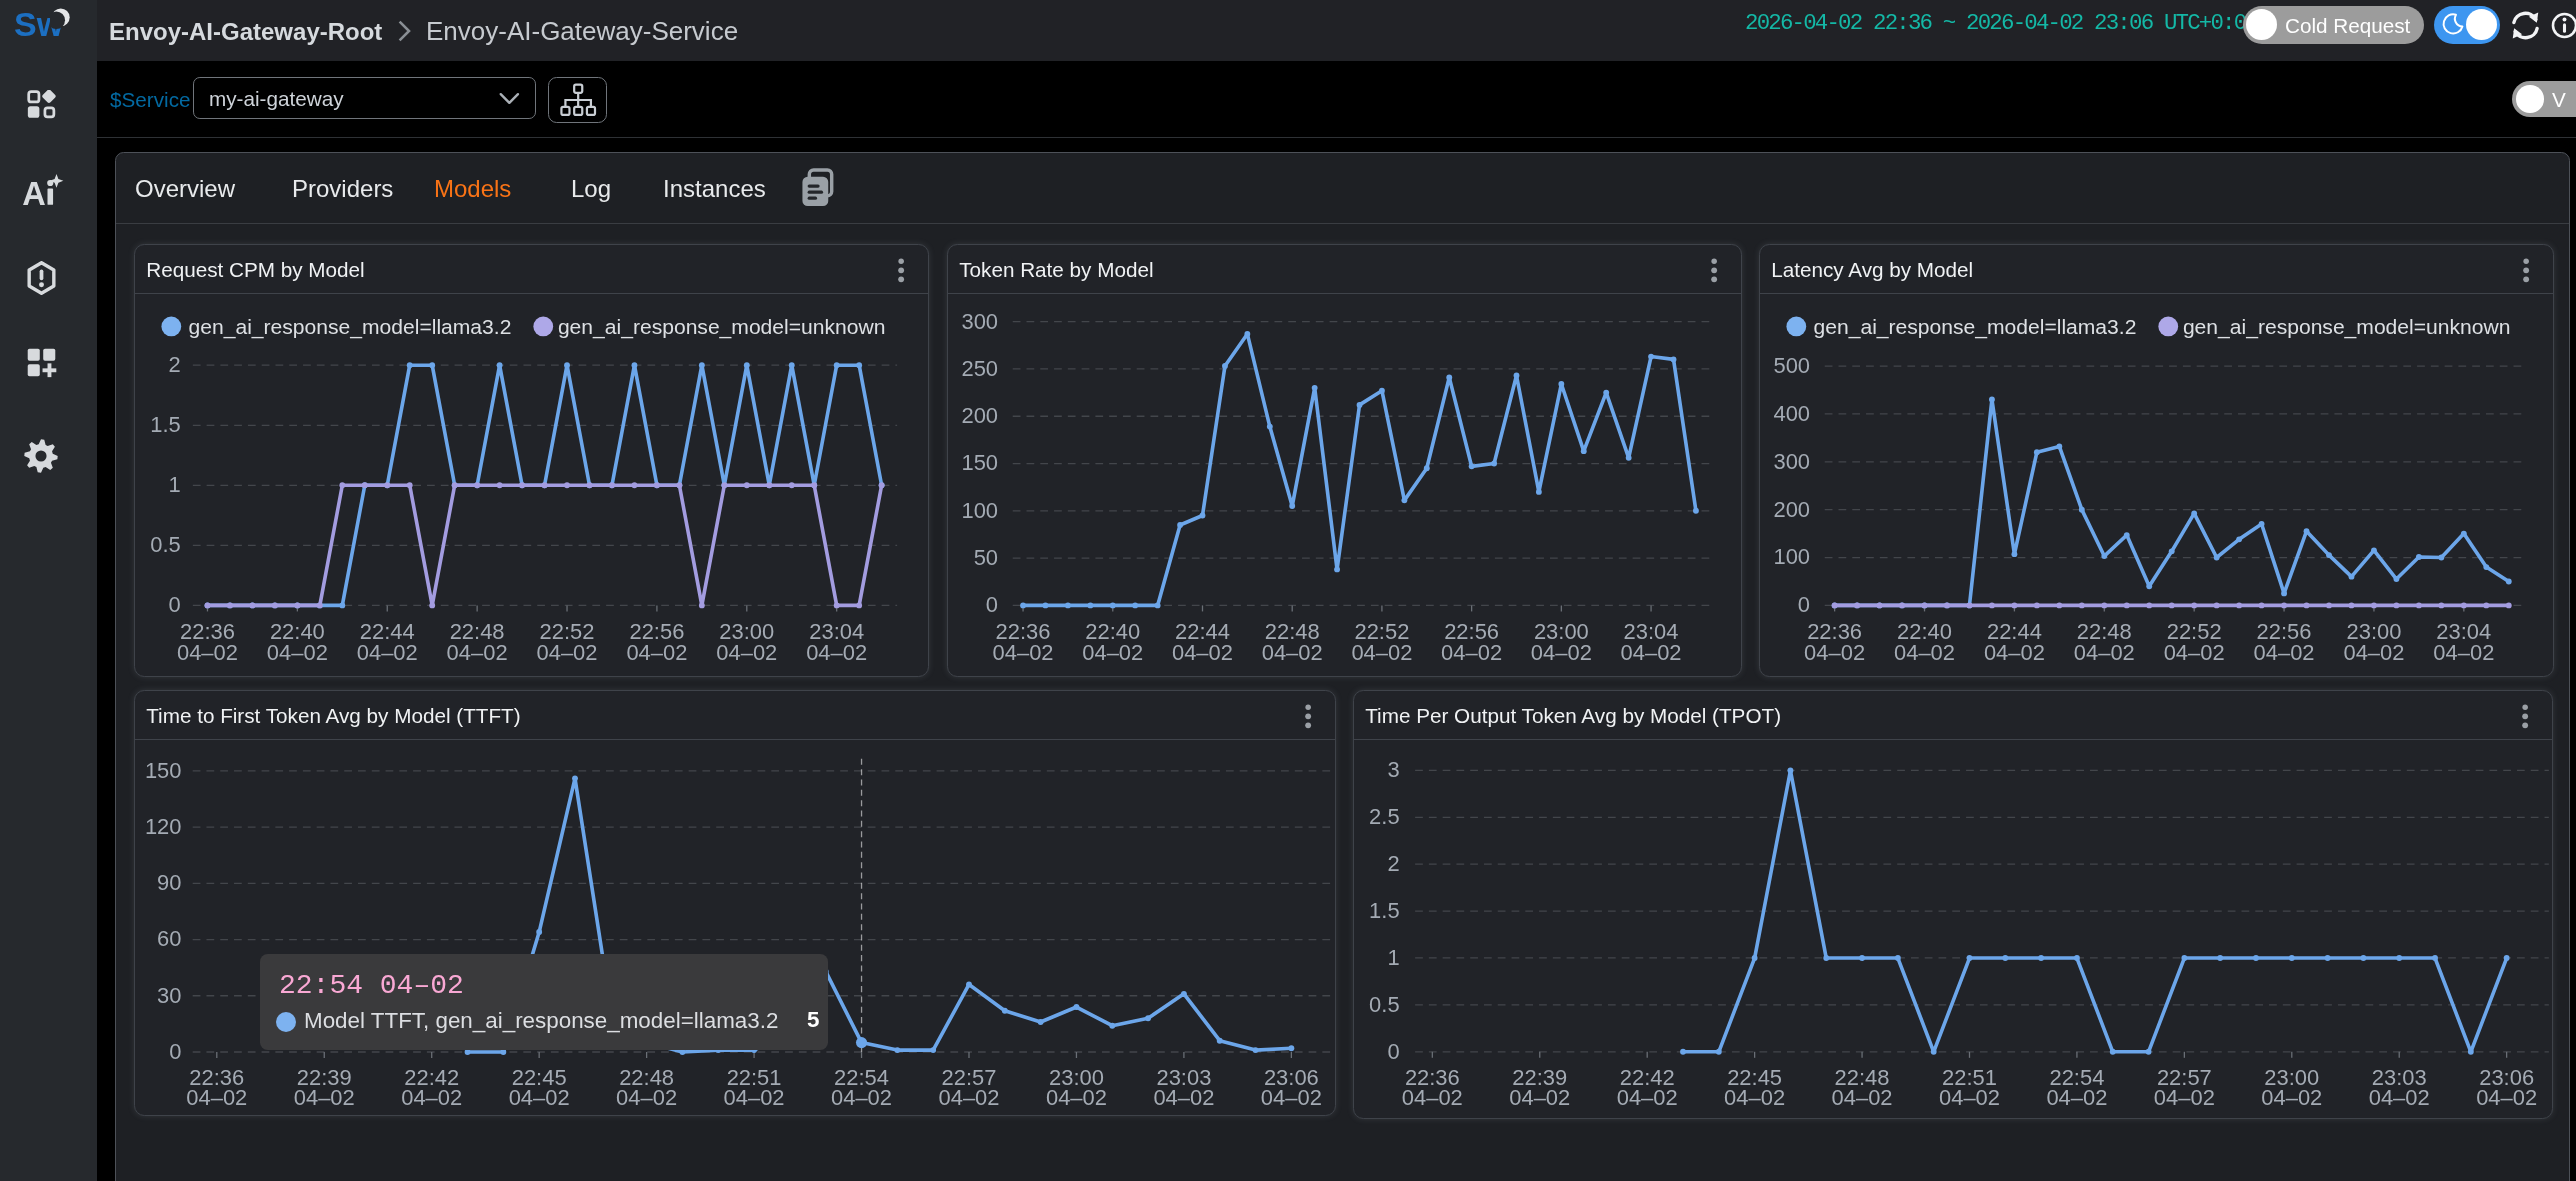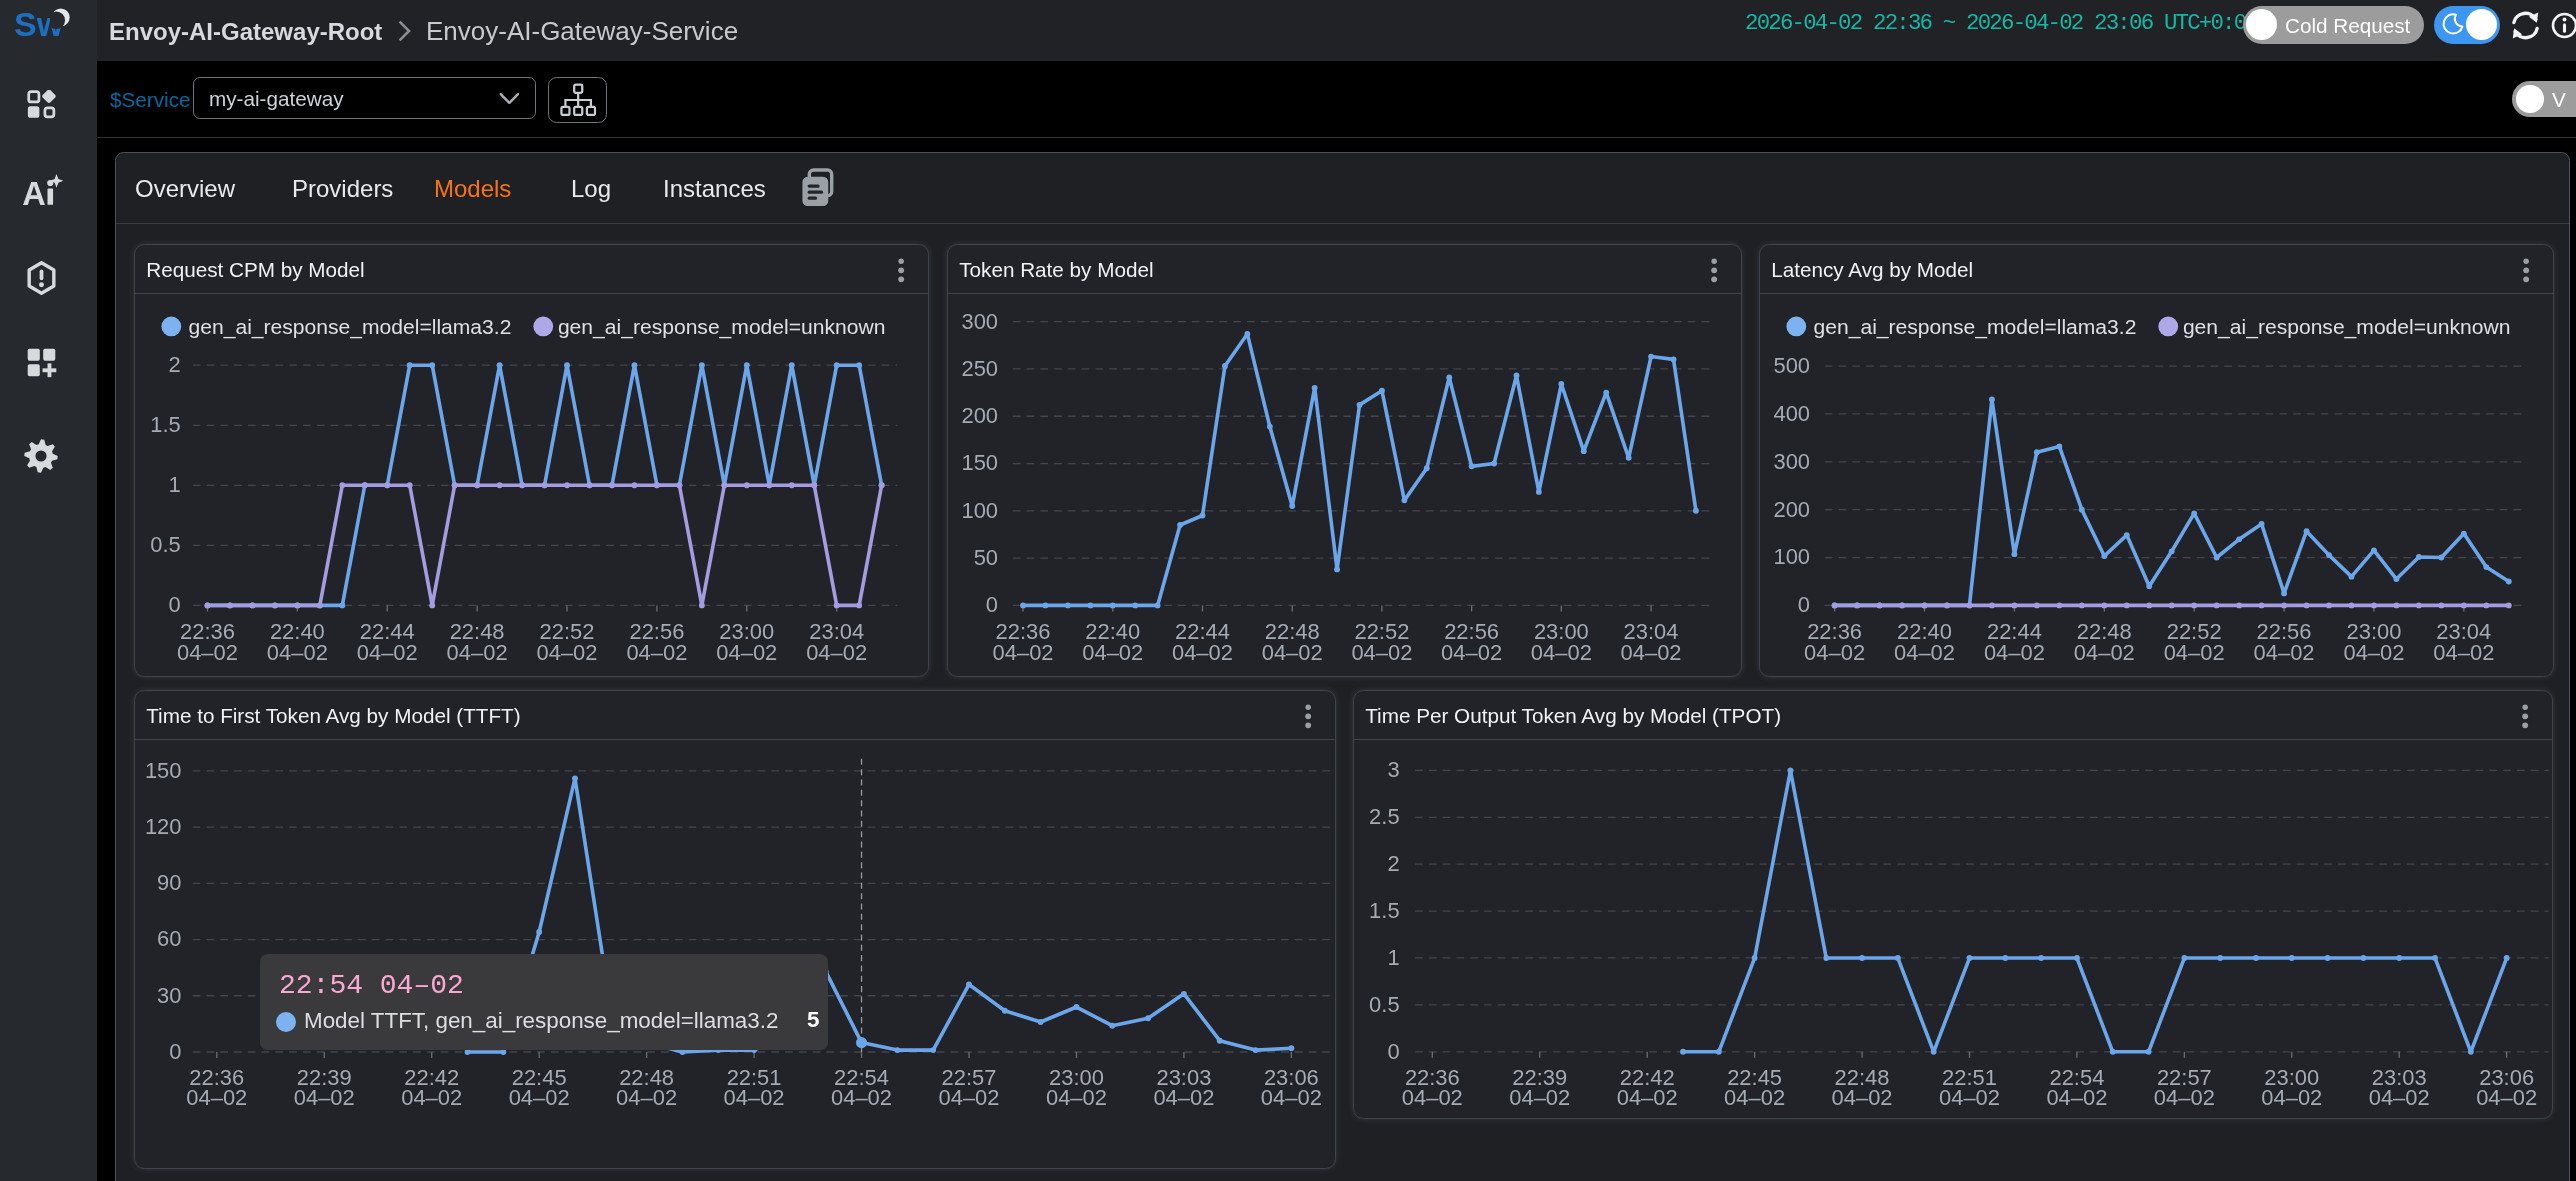--- a/index.html
+++ b/index.html
@@ -432,21 +432,21 @@
           <circle cx="712.9" cy="419.0" r="3.4" fill="#a39ce0"></circle>
           <circle cx="739.0" cy="419.0" r="3.4" fill="#a39ce0"></circle>
           <circle cx="765.1" cy="419.0" r="3.4" fill="#a39ce0"></circle>
           <circle cx="791.2" cy="419.0" r="3.4" fill="#a39ce0"></circle>
           <circle cx="817.3" cy="419.0" r="3.4" fill="#a39ce0"></circle>
           <circle cx="843.4" cy="419.0" r="3.4" fill="#a39ce0"></circle>
           <circle cx="869.5" cy="419.0" r="3.4" fill="#a39ce0"></circle>
         </g>
       </svg>
 </div>
-<div class="card" style="left:134px;top:690px;width:1202px;height:479px;padding-left:28px;">
+<div class="card" style="left:134px;top:690px;width:1202px;height:426px;padding-left:28px;">
 <div class="chead">Time to First Token Avg by Model (TTFT)</div>
 <svg style="position:absolute;top:12px;right:21.5px;" width="10.3" height="43" viewBox="0 0 12 50">
 <circle cx="6" cy="5" r="3.2" fill="#9ba0a6"></circle>
         <circle cx="6" cy="15.5" r="3.4" fill="#9ba0a6"></circle>
         <circle cx="6" cy="26" r="3.4" fill="#9ba0a6"></circle>
 </svg>
 <svg class="plot" width="1202" height="380" viewBox="0 0 1396 441" font-family="Liberation Sans, sans-serif">
         <g transform="translate(0,-55)">
           <line x1="67" y1="93.0" x2="1389" y2="93.0" stroke="#43464b" stroke-width="1.5" stroke-dasharray="9 7"></line>
           <line x1="67" y1="158.3" x2="1389" y2="158.3" stroke="#43464b" stroke-width="1.5" stroke-dasharray="9 7"></line>

